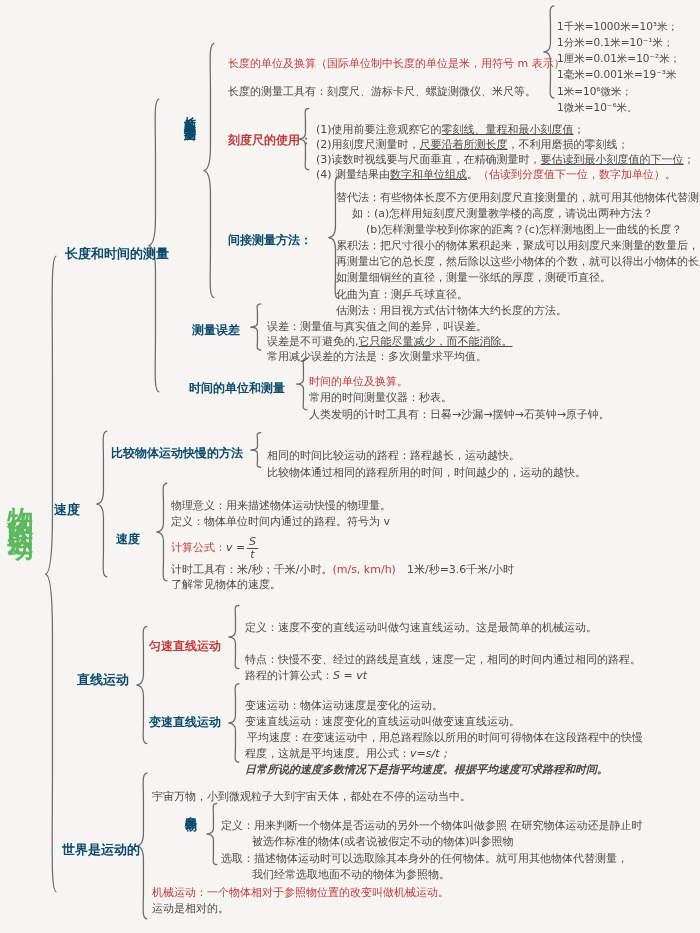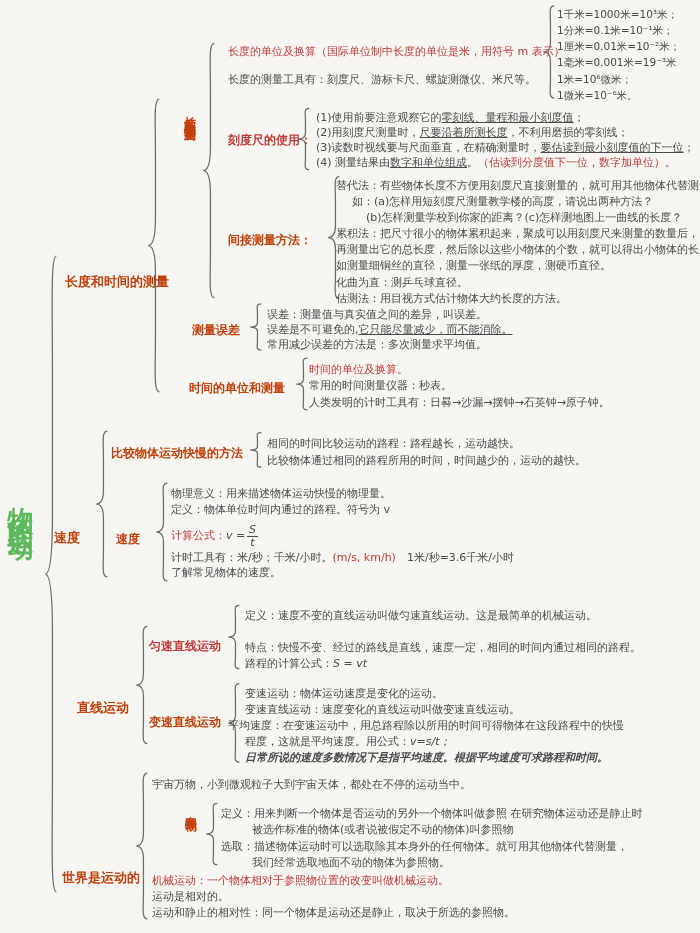--- a/index.html
+++ b/index.html
@@ -1,21 +1,21 @@
 <!DOCTYPE html>
 <html><head>
 <meta charset="utf-8">
 <style>
   html,body{margin:0;padding:0;}
   body{background:#e9e8e6;font-family:"DejaVu Sans","Liberation Sans",sans-serif;}
   #canvas{position:relative;width:700px;height:933px;background:#f6f5f2;overflow:hidden;margin:0 auto;}
-  .ln{position:absolute;white-space:nowrap;font-size:11px;color:#4a4a4a;line-height:1.25;}
+  .ln{position:absolute;white-space:nowrap;font-size:11px;color:#4a4a4a;line-height:1.25;margin-top:12px;}
   .sm{font-size:10.5px;}
-  .lbl{position:absolute;white-space:nowrap;font-weight:bold;font-size:12px;color:#c2410c;}
-  .l1{font-size:13px;margin-top:28px;}
+  .lbl{position:absolute;white-space:nowrap;font-weight:bold;font-size:12px;color:#0c4a6e;}
+  .l1{font-size:13px;}
   .b{font-weight:normal;}
   .red{color:#c23a3a;}
   .u{text-decoration:underline;}
   .it{font-style:italic;font-weight:bold;}
   .vert{writing-mode:vertical-rl;text-orientation:upright;letter-spacing:2px;}
   .root-title{position:absolute;writing-mode:vertical-rl;text-orientation:upright;
     color:#5eb95e;font-weight:bold;font-size:26px;letter-spacing:7px;line-height:1;}
   .brace{position:absolute;overflow:visible;}
   .brace path{fill:none;stroke:#6b6b6b;stroke-width:1.25;}
   .frac{display:inline-flex;flex-direction:column;text-align:center;vertical-align:middle;
@@ -140,29 +140,28 @@
   <div class="ln" style="left:171px;top:566px">了解常见物体的速度。</div>
 
   <div class="lbl red" style="left:149px;top:638px">匀速直线运动</div>
   <div class="ln" style="left:245px;top:609px"><span class="b">定义：</span><span>速度不变的直线运动叫做匀速直线运动。这是最简单的机械运动。</span></div>
   <div class="ln" style="left:245px;top:641px"><span class="b">特点：</span><span>快慢不变、经过的路线是直线，速度一定，相同的时间内通过相同的路程。</span></div>
   <div class="ln" style="left:245px;top:657px"><span class="b">路程的计算公式：</span><span style="font-style:italic">S = vt</span></div>
 
   <div class="lbl" style="left:149px;top:714px">变速直线运动</div>
   <div class="ln" style="left:245px;top:687px"><span class="b">变速运动：</span><span>物体运动速度是变化的运动。</span></div>
   <div class="ln" style="left:245px;top:703px"><span class="b">变速直线运动：</span><span>速度变化的直线运动叫做变速直线运动。</span></div>
-  <div class="ln" style="left:228px;top:719px"><span class="b">平均速度：</span><span>在变速运动中，用总路程除以所用的时间可得物体在这段路程中的快慢</span></div>
+  <div class="ln" style="left:247px;top:719px"><span class="b">平均速度：</span><span>在变速运动中，用总路程除以所用的时间可得物体在这段路程中的快慢</span></div>
   <div class="ln" style="left:245px;top:735px"><span>程度，这就是平均速度。</span><span class="b">用公式：</span><span style="font-style:italic">v=s/t；</span></div>
   <div class="ln it" style="left:245px;top:751px">日常所说的速度多数情况下是指平均速度。根据平均速度可求路程和时间。</div>
 
   <div class="ln" style="left:152px;top:778px">宇宙万物，小到微观粒子大到宇宙天体，都处在不停的运动当中。</div>
 
   <div class="lbl vert" style="left:182px;top:806px">参照物</div>
   <div class="ln" style="left:221px;top:807px"><span class="b">定义：</span><span>用来判断一个物体是否运动的另外一个物体叫做参照 在研究物体运动还是静止时</span></div>
   <div class="ln" style="left:252px;top:823px"><span>被选作标准的物体(或者说被假定不动的物体)叫参照物</span></div>
   <div class="ln" style="left:221px;top:840px"><span class="b">选取：</span><span>描述物体运动时可以选取除其本身外的任何物体。就可用其他物体代替测量，</span></div>
   <div class="ln" style="left:252px;top:856px"><span>我们经常选取地面不动的物体为参照物。</span></div>
 
   <div class="ln red" style="left:152px;top:874px"><span class="b">机械运动：</span><span>一个物体相对于参照物位置的改变叫做</span><span class="b">机械运动。</span></div>
   <div class="ln b" style="left:152px;top:890px">运动是相对的。</div>
-  <div class="ln" style="left:152px;top:906px"><span class="b">运动和静止的相对性：</span><span>同一个物体是运动还是静止，取决于所选的参照物。</span></div>
 
 </div>
 
 </body></html>

